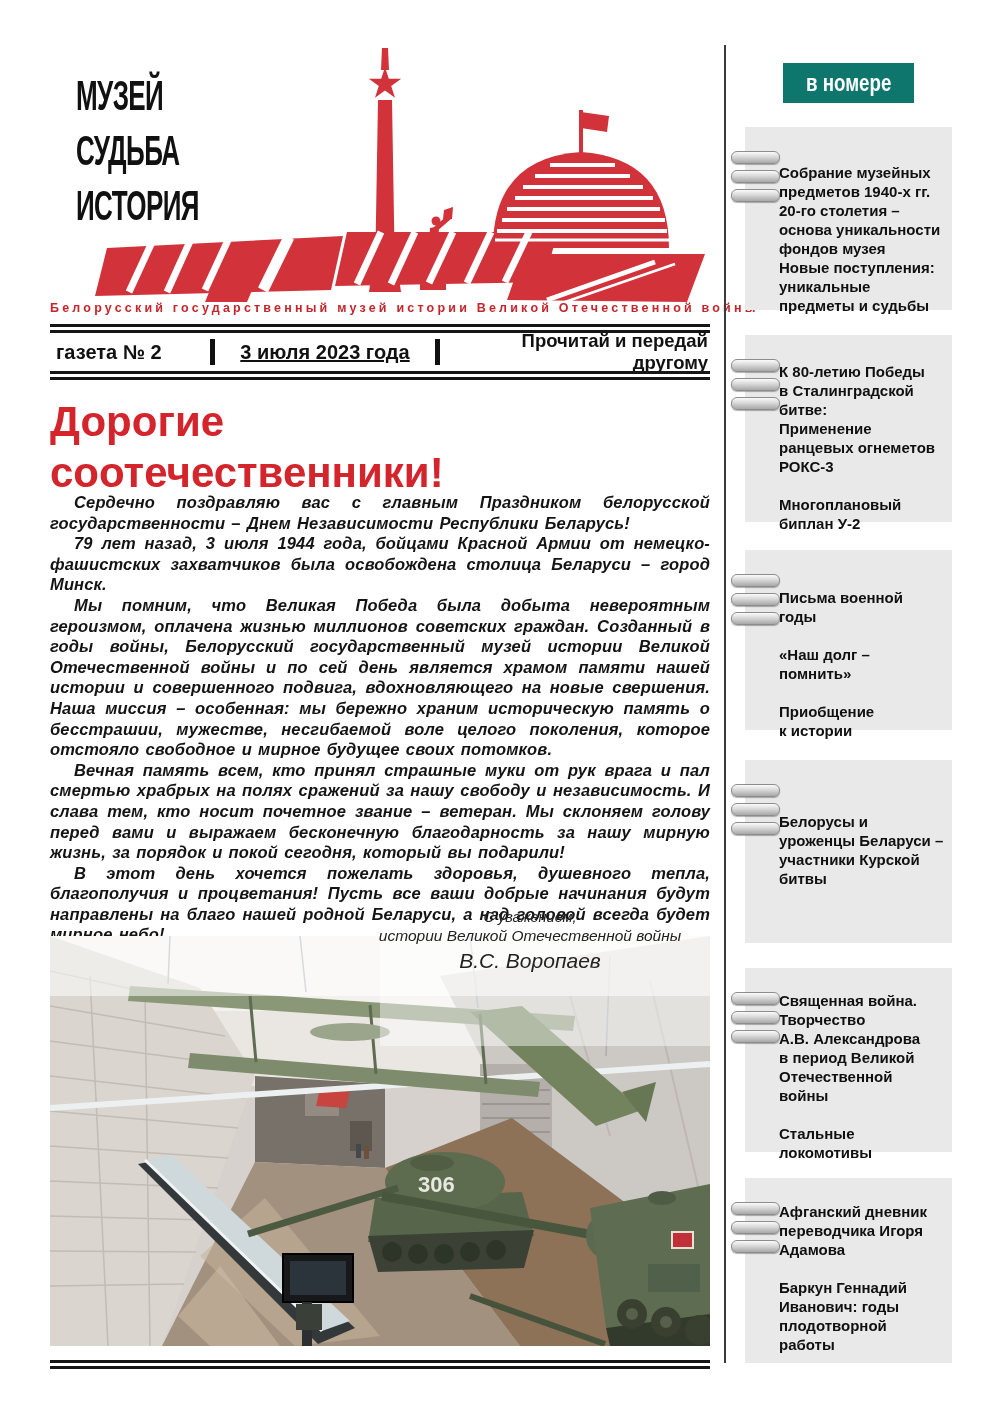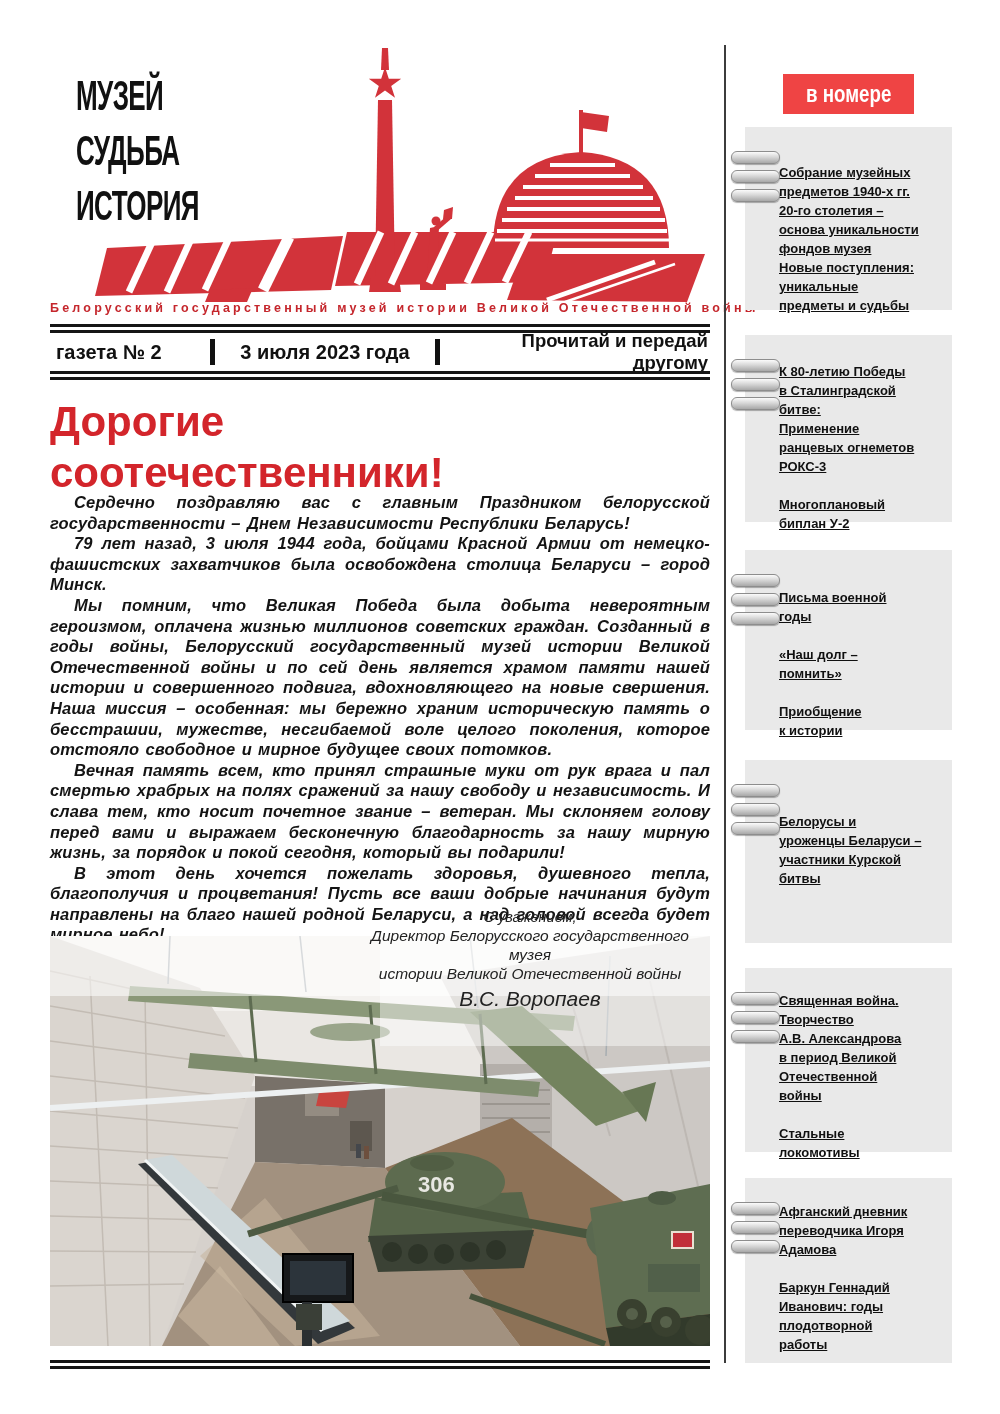--- a/index.html
+++ b/index.html
@@ -16,21 +16,21 @@
         font-weight:bold;font-size:12.5px;letter-spacing:3.2px;color:#c5262c;white-space:nowrap;}
 
   .rule{position:absolute;left:50px;width:660px;height:3px;
         border-top:3px solid #161616;border-bottom:3px solid #161616;}
   .rule1{top:324px;} .rule2{top:371px;} .rule-bottom{top:1360px;}
 
   .date-bar{position:absolute;left:50px;top:335px;width:660px;height:34px;display:flex;
         align-items:center;font-weight:bold;font-size:20px;color:#111;}
   .date-bar .issue{width:148px;padding-left:6px;}
   .date-bar .vbar{width:5px;height:26px;background:#111;margin:0 6px;}
-  .date-bar .date{flex:1;text-align:center;}
+  .date-bar .date{flex:1;text-align:center;text-decoration:underline;}
   .date-bar .slogan{width:262px;text-align:right;font-size:18.5px;padding-right:2px;}
 
   
   .headline{position:absolute;left:50px;top:396px;width:660px;
         color:#d3252b;font-weight:bold;font-size:42px;line-height:51px;}
   .article-body{position:absolute;left:50px;top:492px;width:660px;
         font-weight:bold;font-style:italic;font-size:16.5px;line-height:20.6px;
         letter-spacing:.15px;word-spacing:1.5px;text-align:justify;color:#141414;}
   .article-body p{margin:0;text-indent:24px;}
 
@@ -38,27 +38,27 @@
         font-style:italic;color:#222;z-index:3;}
   .signature .sal{font-size:14.5px;line-height:18px;}
   .signature .role{font-size:15.5px;line-height:19px;}
   .signature .name{font-size:21px;line-height:26px;margin-top:3px;}
 
   
   .photo{position:absolute;left:50px;top:936px;width:660px;height:410px;z-index:1;}
 
   
   .v-divider{position:absolute;left:724px;top:45px;width:2px;height:1318px;background:#3c3c3c;}
-  .in-issue{position:absolute;left:783px;top:74px;width:131px;height:40px;background:#ef4444;
+  .in-issue{position:absolute;left:783px;top:63px;width:131px;height:40px;background:#0f766e;
         display:flex;align-items:center;justify-content:center;color:#fff;font-weight:900;
         font-size:24px;}
   .in-issue .tline{display:inline-block;transform:scaleX(.78);}
   .card{position:absolute;left:745px;width:207px;background:#e9e9e9;}
-  .card-text{padding-left:34px;padding-right:8px;font-weight:bold;font-size:13px;
-        line-height:19px;color:#101010;white-space:pre-line;text-decoration:underline;}
+  .card-text{padding-left:34px;padding-right:8px;font-weight:bold;font-size:15px;
+        line-height:19px;color:#101010;white-space:pre-line;}
   .rings{position:absolute;left:-14px;top:24px;width:50px;}
   .rings i{display:block;width:47px;height:11px;margin-bottom:6px;border-radius:6px;
         background:linear-gradient(180deg,#fbfbfb 0%,#d8d8d8 45%,#a8a8a8 100%);
         border:1px solid #8d8d8d;box-shadow:0 1px 1px rgba(0,0,0,.3);}
 </style>
 </head>
 <body>
 
 <div class="page">
 
@@ -139,21 +139,20 @@
     <p>Сердечно поздравляю вас с главным Праздником белорусской государственности – Днем Независимости Республики Беларусь!</p>
     <p>79 лет назад, 3 июля 1944 года, бойцами Красной Армии от немецко-фашистских захватчиков была освобождена столица Беларуси – город Минск.</p>
     <p>Мы помним, что Великая Победа была добыта невероятным героизмом, оплачена жизнью миллионов советских граждан. Созданный в годы войны, Белорусский государственный музей истории Великой Отечественной войны и по сей день является храмом памяти нашей истории и совершенного подвига, вдохновляющего на новые свершения. Наша миссия – особенная: мы бережно храним историческую память о бесстрашии, мужестве, несгибаемой воле целого поколения, которое отстояло свободное и мирное будущее своих потомков.</p>
     <p>Вечная память всем, кто принял страшные муки от рук врага и пал смертью храбрых на полях сражений за нашу свободу и независимость. И слава тем, кто носит почетное звание – ветеран. Мы склоняем голову перед вами и выражаем бесконечную благодарность за нашу мирную жизнь, за порядок и покой сегодня, который вы подарили!</p>
     <p>В этот день хочется пожелать здоровья, душевного тепла, благополучия и процветания! Пусть все ваши добрые начинания будут направлены на благо нашей родной Беларуси, а над головой всегда будет мирное небо!</p>
     <p>С праздником, вас, дорогие друзья!</p>
   </div>
 
   <div class="signature">
     <div class="sal">С уважением,</div>
-    <div class="role">Директор Белорусского государственного музея</div>
     <div class="role">истории Великой Отечественной войны</div>
     <div class="name">В.С. Воропаев</div>
   </div>
 
   <svg class="photo" width="660" height="410" viewBox="0 0 660 410">
     <rect x="0" y="0" width="660" height="410" fill="#d6d1cc"></rect>
 
     <rect x="0" y="0" width="660" height="150" fill="#eae7e3"></rect>
     <rect x="0" y="0" width="660" height="75" fill="#f3f1ee"></rect>
 

